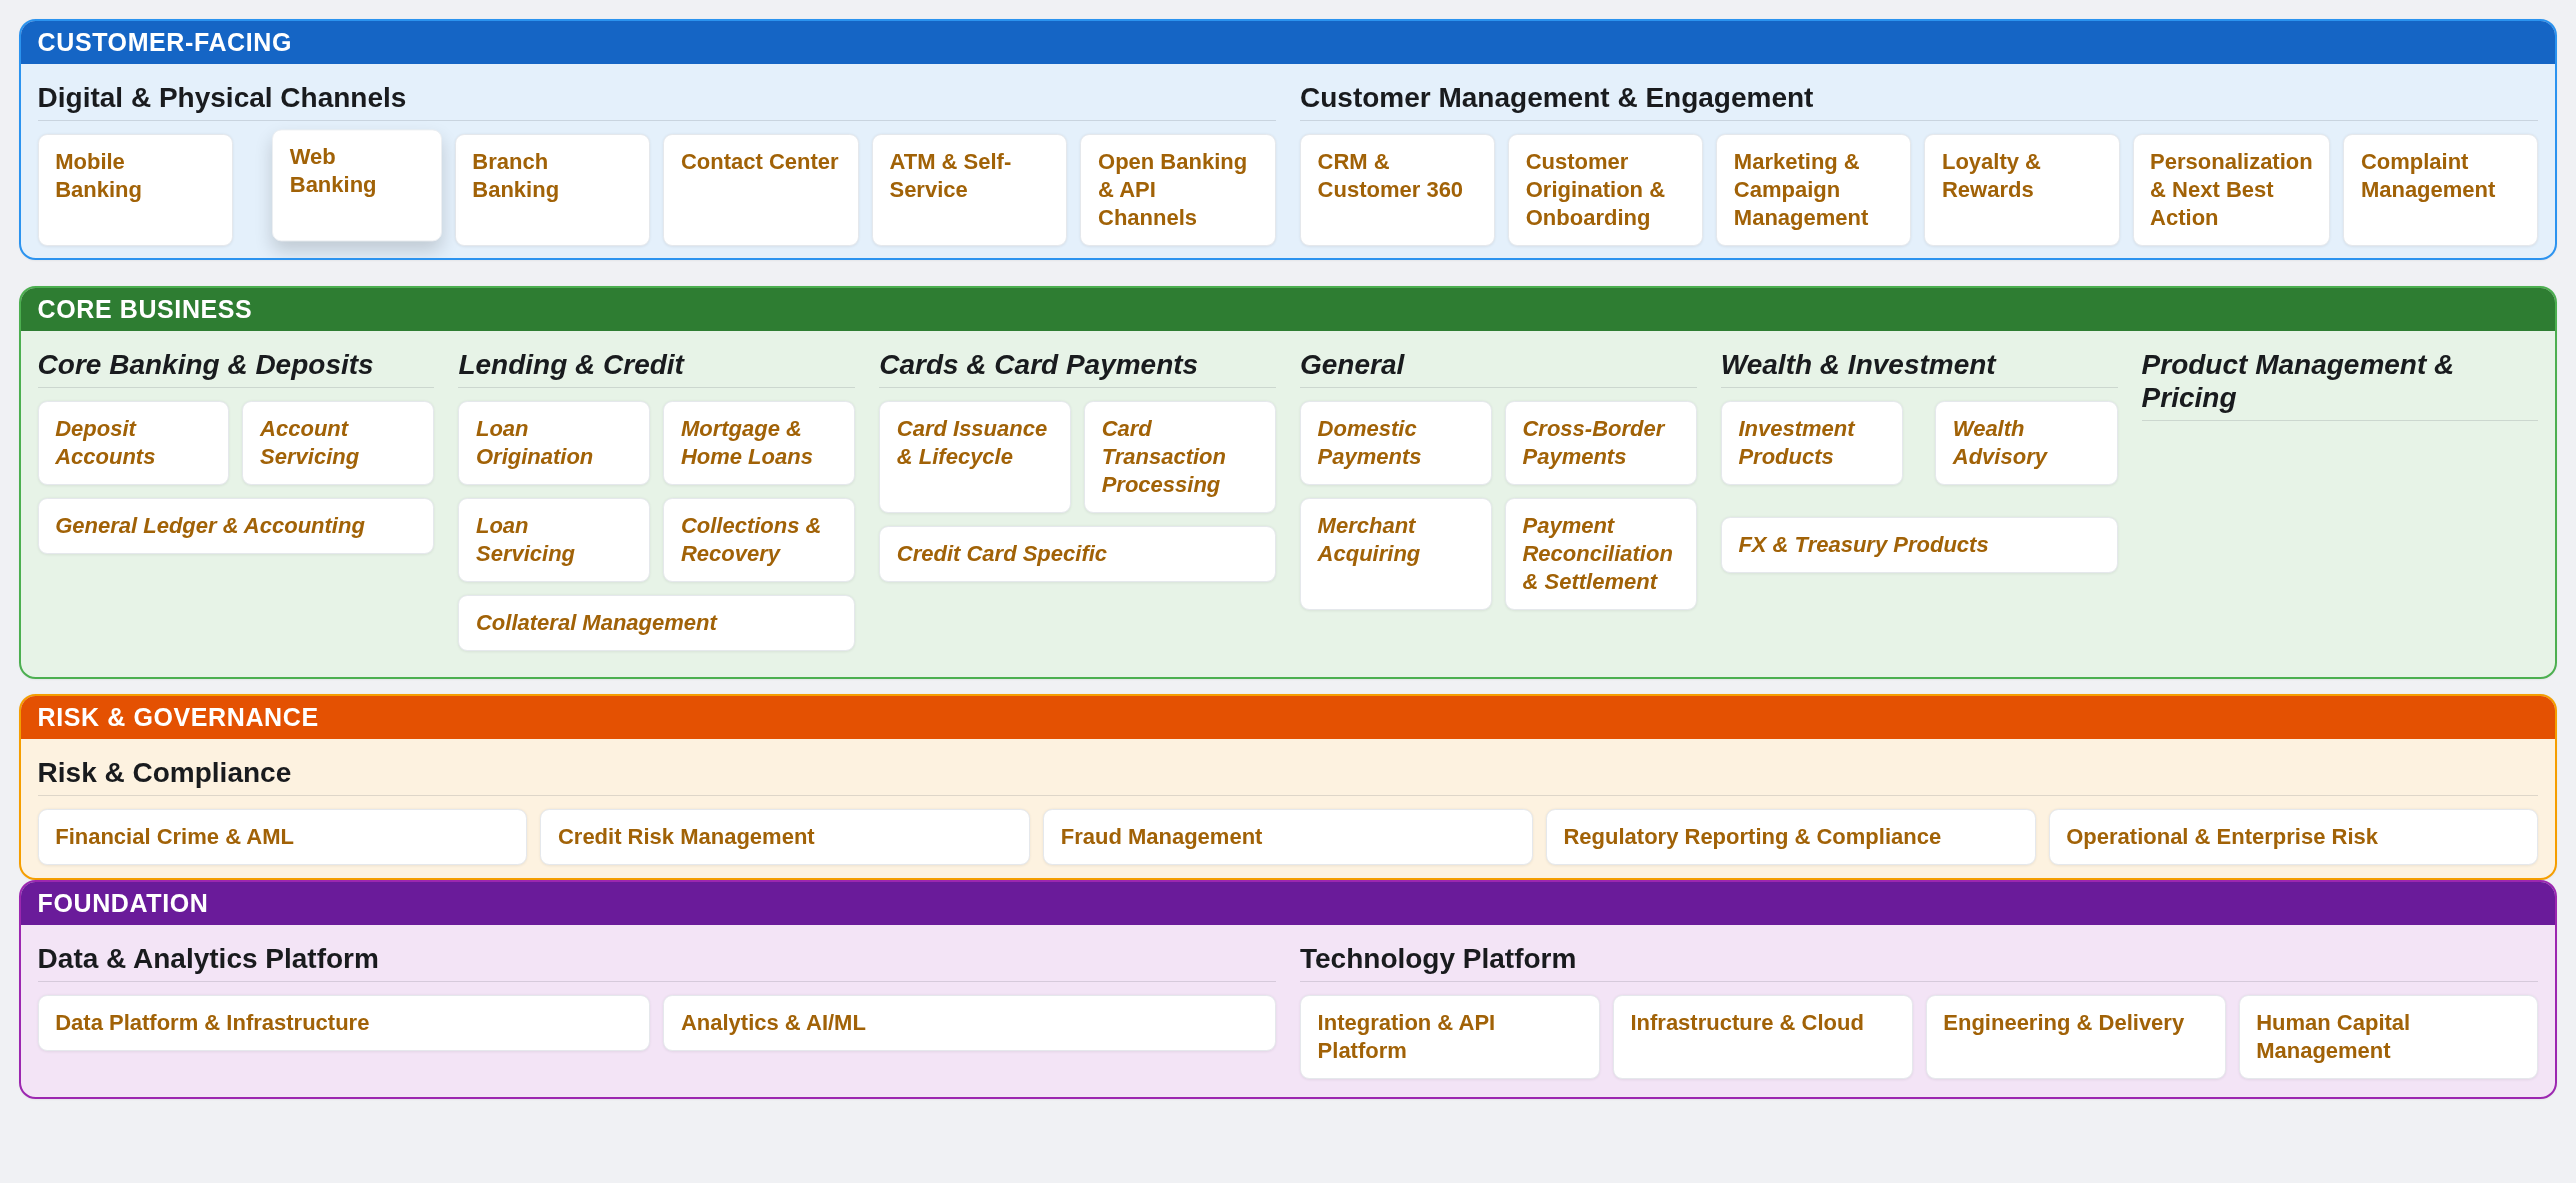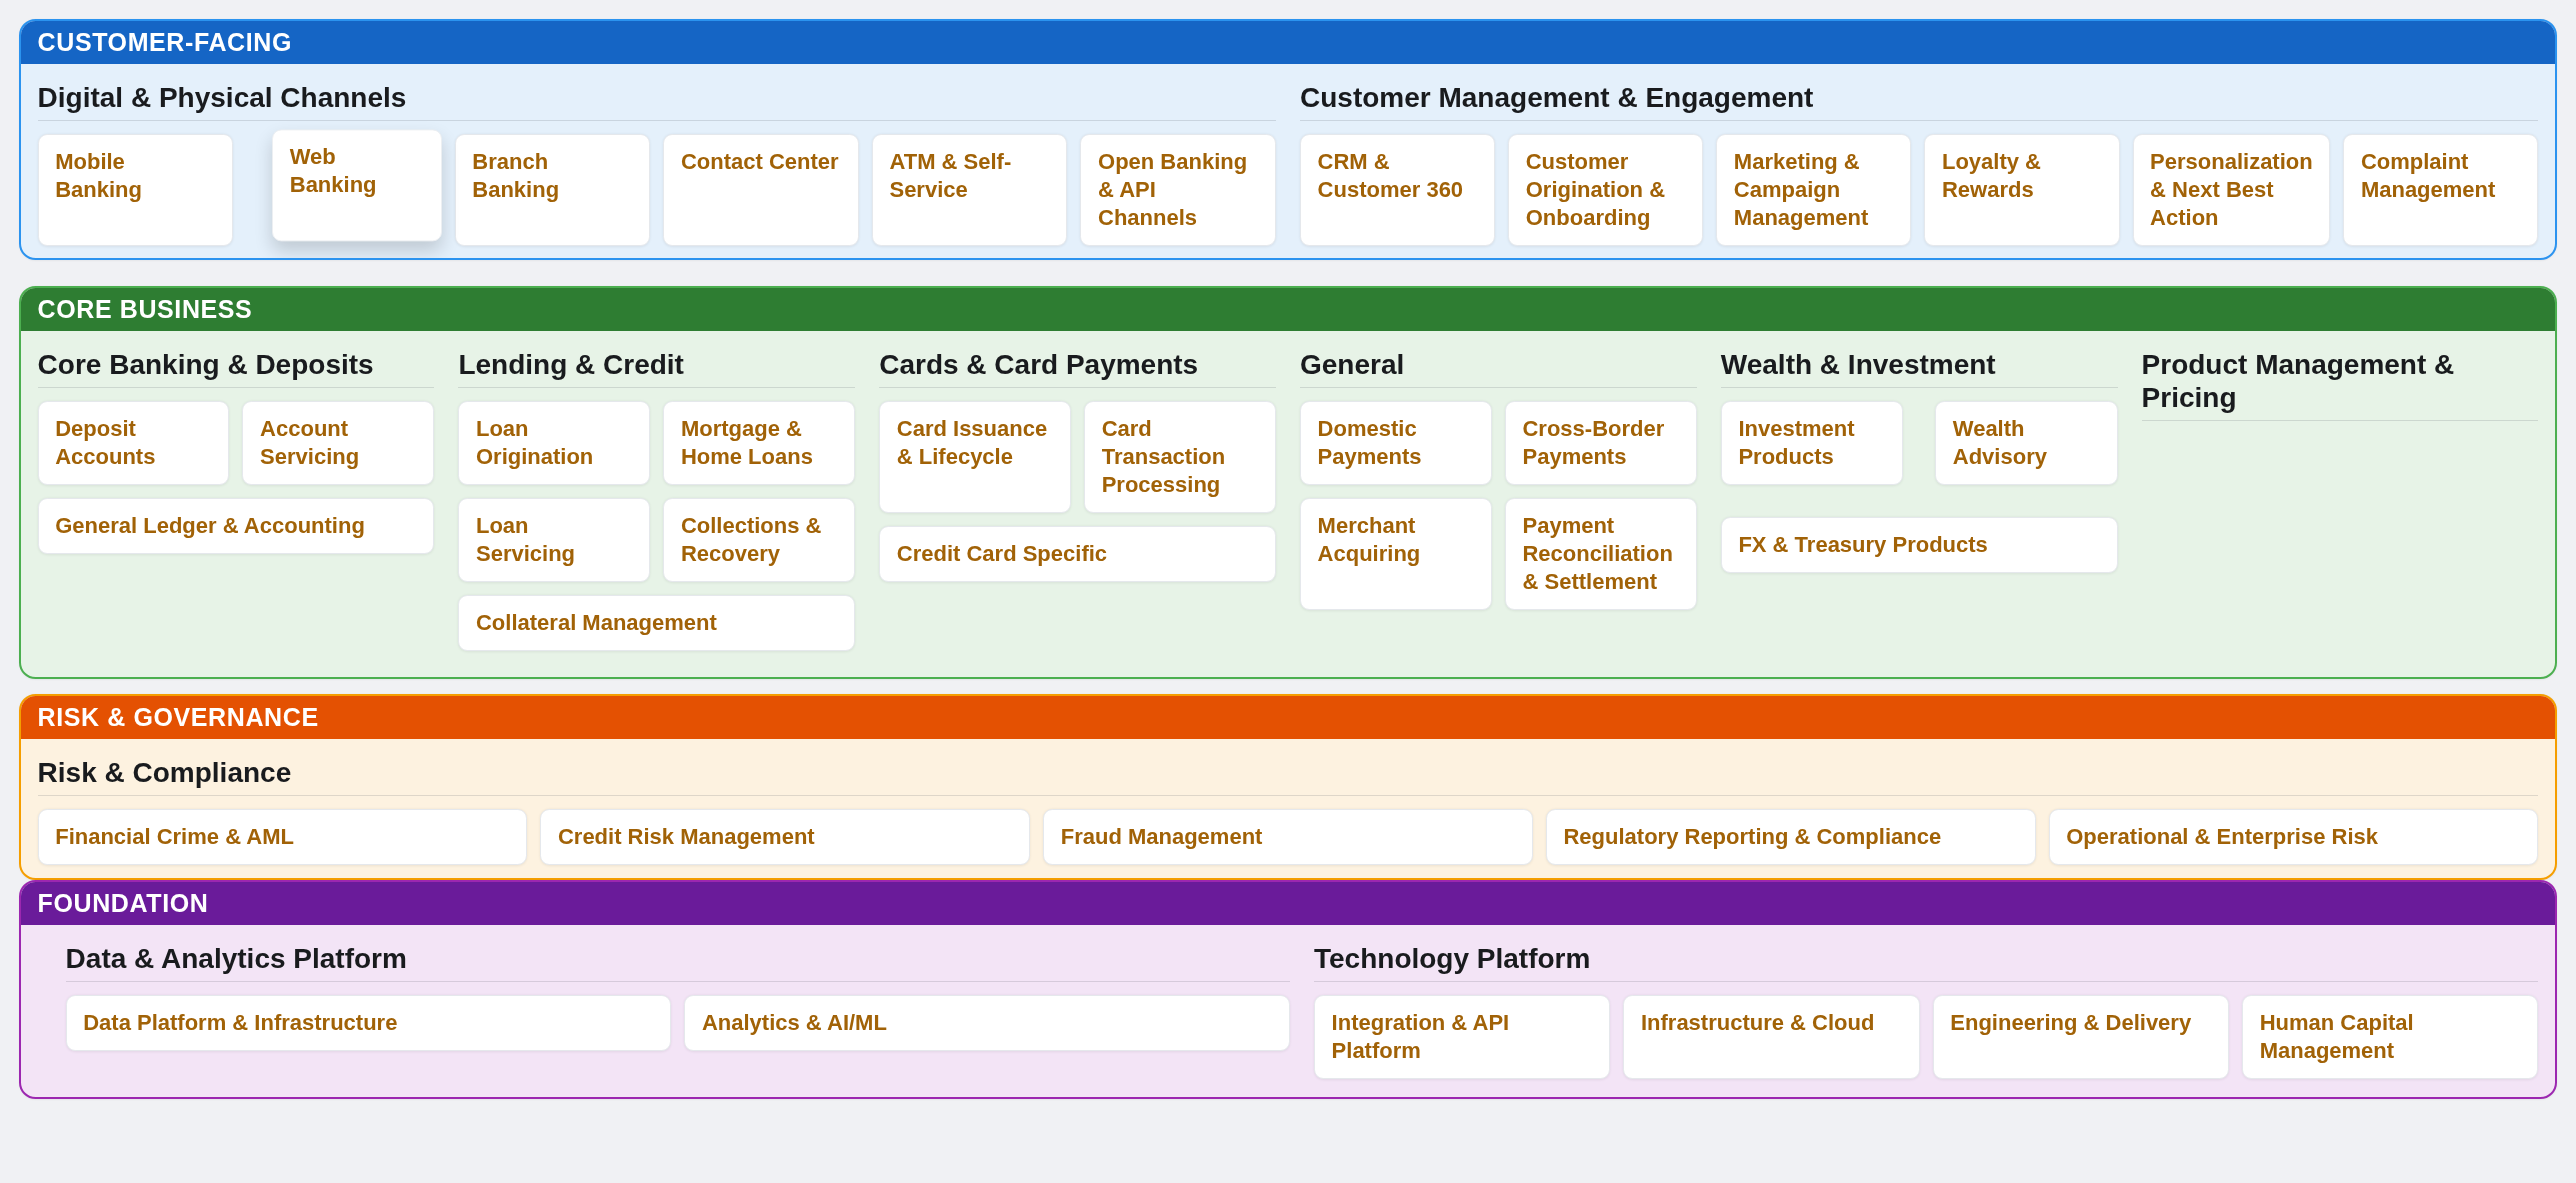--- a/index.html
+++ b/index.html
@@ -85,21 +85,21 @@
             </div>
           </div>
         </div>
       </div>
     </div>
     <div class="band band-core-business" style="border-color: rgb(76, 175, 80); background: rgb(231, 243, 231);">
       <div class="band-header" style="background: rgb(46, 125, 50);">
         <span>CORE BUSINESS</span>
       </div>
       <div class="band-body">
-        <div class="sections" style="grid-template-columns: repeat(6, 1fr);">
+        <div class="sections" style="grid-template-columns: repeat(6, 1fr); font-style: italic;">
           <div class="section">
             <div class="section-title">Core Banking &amp; Deposits</div>
             <div class="divider"></div>
             <div class="cards" style="grid-template-columns: repeat(2, 1fr);">
               <div class="card">Deposit Accounts</div>
               <div class="card">Account Servicing</div>
               <div class="card" style="grid-column: span 2;">General Ledger &amp; Accounting</div>
             </div>
           </div>
           <div class="section">
@@ -166,21 +166,21 @@
             </div>
           </div>
         </div>
       </div>
     </div>
     <div class="band band-foundation" style="border-color: rgb(156, 39, 176); background: rgb(243, 228, 246);">
       <div class="band-header" style="background: rgb(106, 27, 154); text-align: right;">
         <span>FOUNDATION</span>
       </div>
       <div class="band-body">
-        <div class="sections" style="grid-template-columns: repeat(2, 1fr); margin-left: 28px;">
+        <div class="sections" style="grid-template-columns: repeat(2, 1fr);">
           <div class="section">
             <div class="section-title">Data &amp; Analytics Platform</div>
             <div class="divider"></div>
             <div class="cards" style="grid-template-columns: repeat(2, 1fr);">
               <div class="card">Data Platform &amp; Infrastructure</div>
               <div class="card">Analytics &amp; AI/ML</div>
             </div>
           </div>
           <div class="section">
             <div class="section-title">Technology Platform</div>

